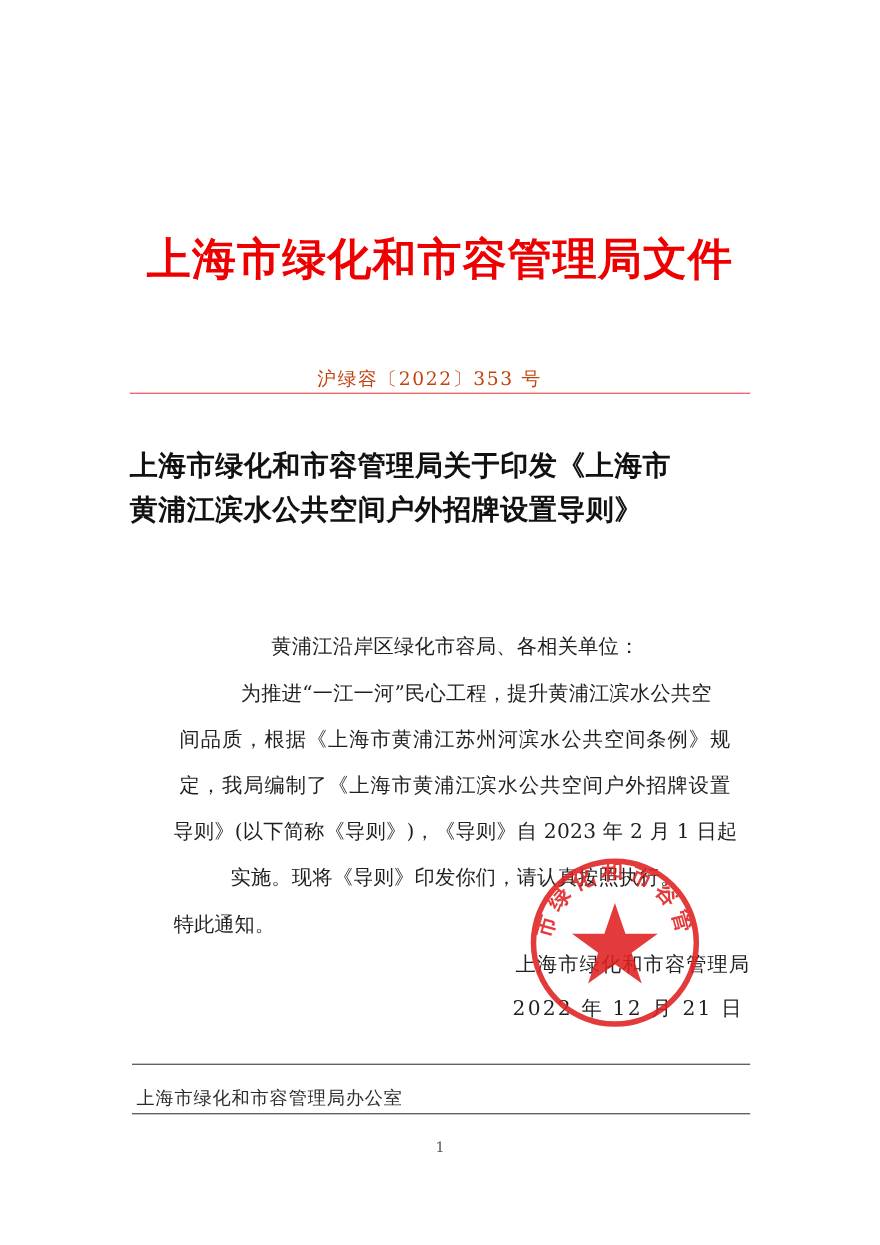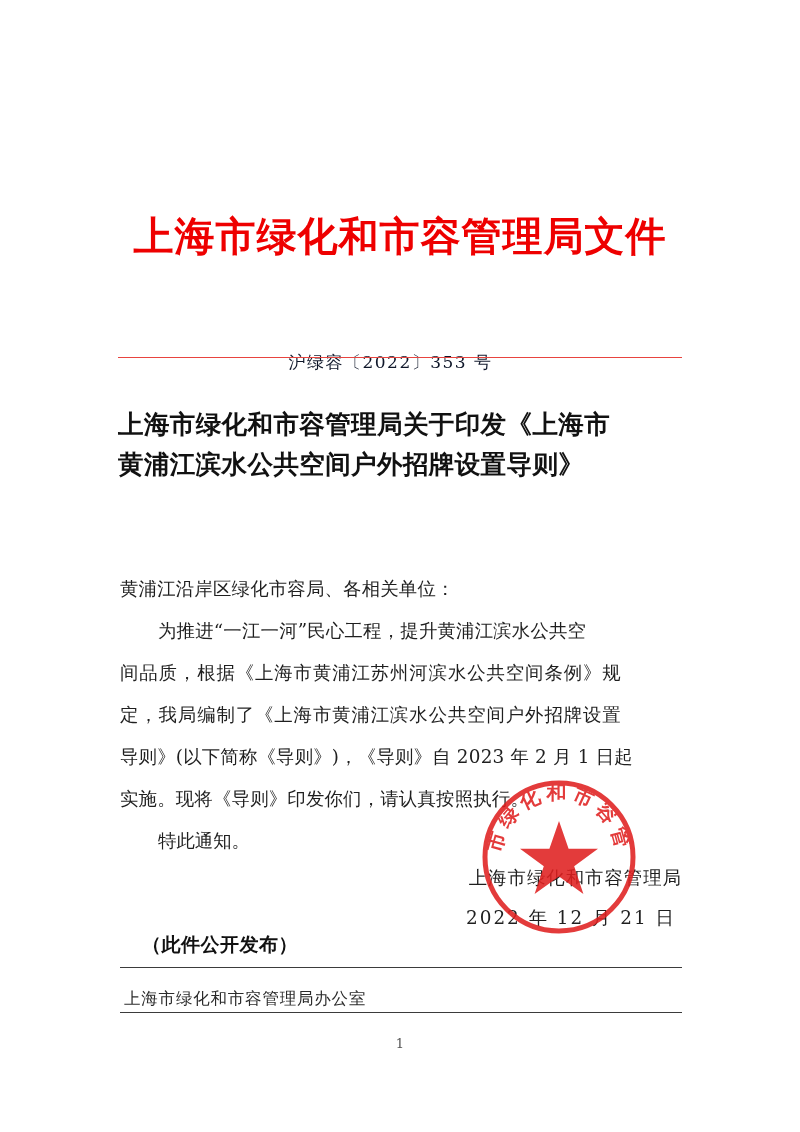--- a/index.html
+++ b/index.html
@@ -37,26 +37,26 @@
     font-size: 40px;
     line-height: 1.18;
     color: #ee0000;
     letter-spacing: 1px;
     white-space: nowrap;
   }
 
   .doc-number {
     position: absolute;
     left: 0;
-    top: 351px;
+    top: 334px;
     width: 781px;
     text-align: center;
     font-size: 17px;
     line-height: 1.3;
-    color: #0f172a;
+    color: #c2410c;
     letter-spacing: 1.5px;
     white-space: nowrap;
   }
 
   .header-rule {
     position: absolute;
     left: 118px;
     top: 357px;
     width: 564px;
     height: 0;
@@ -78,27 +78,28 @@
     letter-spacing: 0.4px;
   }
   .doc-title .tline {
     display: block;
     white-space: nowrap;
   }
 
   
   .body-block {
     position: absolute;
-    left: 120px;
+    left: 132px;
     top: 568px;
     width: 564px;
     font-size: 18.4px;
     line-height: 42px;
     color: #1f1f1f;
     letter-spacing: 0.2px;
+    text-align: center;
   }
   .body-block .bline {
     display: block;
     white-space: nowrap;
   }
   .body-block .bline.indent {
     text-indent: 38px;
   }
   .body-block .bline.just {
     letter-spacing: 0.9px;
@@ -246,21 +247,20 @@
         <path id="sealArcText" d="M 23,81 a 58,58 0 1,1 116,0" fill="none"></path>
       </defs>
       <circle cx="81" cy="81" r="74" fill="none" stroke="#e02020" stroke-width="5"></circle>
       <polygon points="81,45 90.6,72.8 120,72.8 96.2,90.2 105.4,118 81,100.5 56.6,118 65.8,90.2 42,72.8 71.4,72.8" fill="#e02020"></polygon>
       <text font-family="'DejaVu Serif','Liberation Serif',serif" font-size="20" font-weight="bold" fill="#e02020" letter-spacing="5">
         <textPath href="#sealArcText" startOffset="50%" text-anchor="middle">上海市绿化和市容管理局</textPath>
       </text>
     </svg>
   </div>
 
-  <div class="public-note">（此件公开发布）</div>
 
   <div class="footer-rule-top"></div>
   <div class="footer-row">
     <span class="f-left">上海市绿化和市容管理局办公室</span>
   </div>
   <div class="footer-rule-bottom"></div>
 
   <div class="page-number">1</div>
 
 </div>

